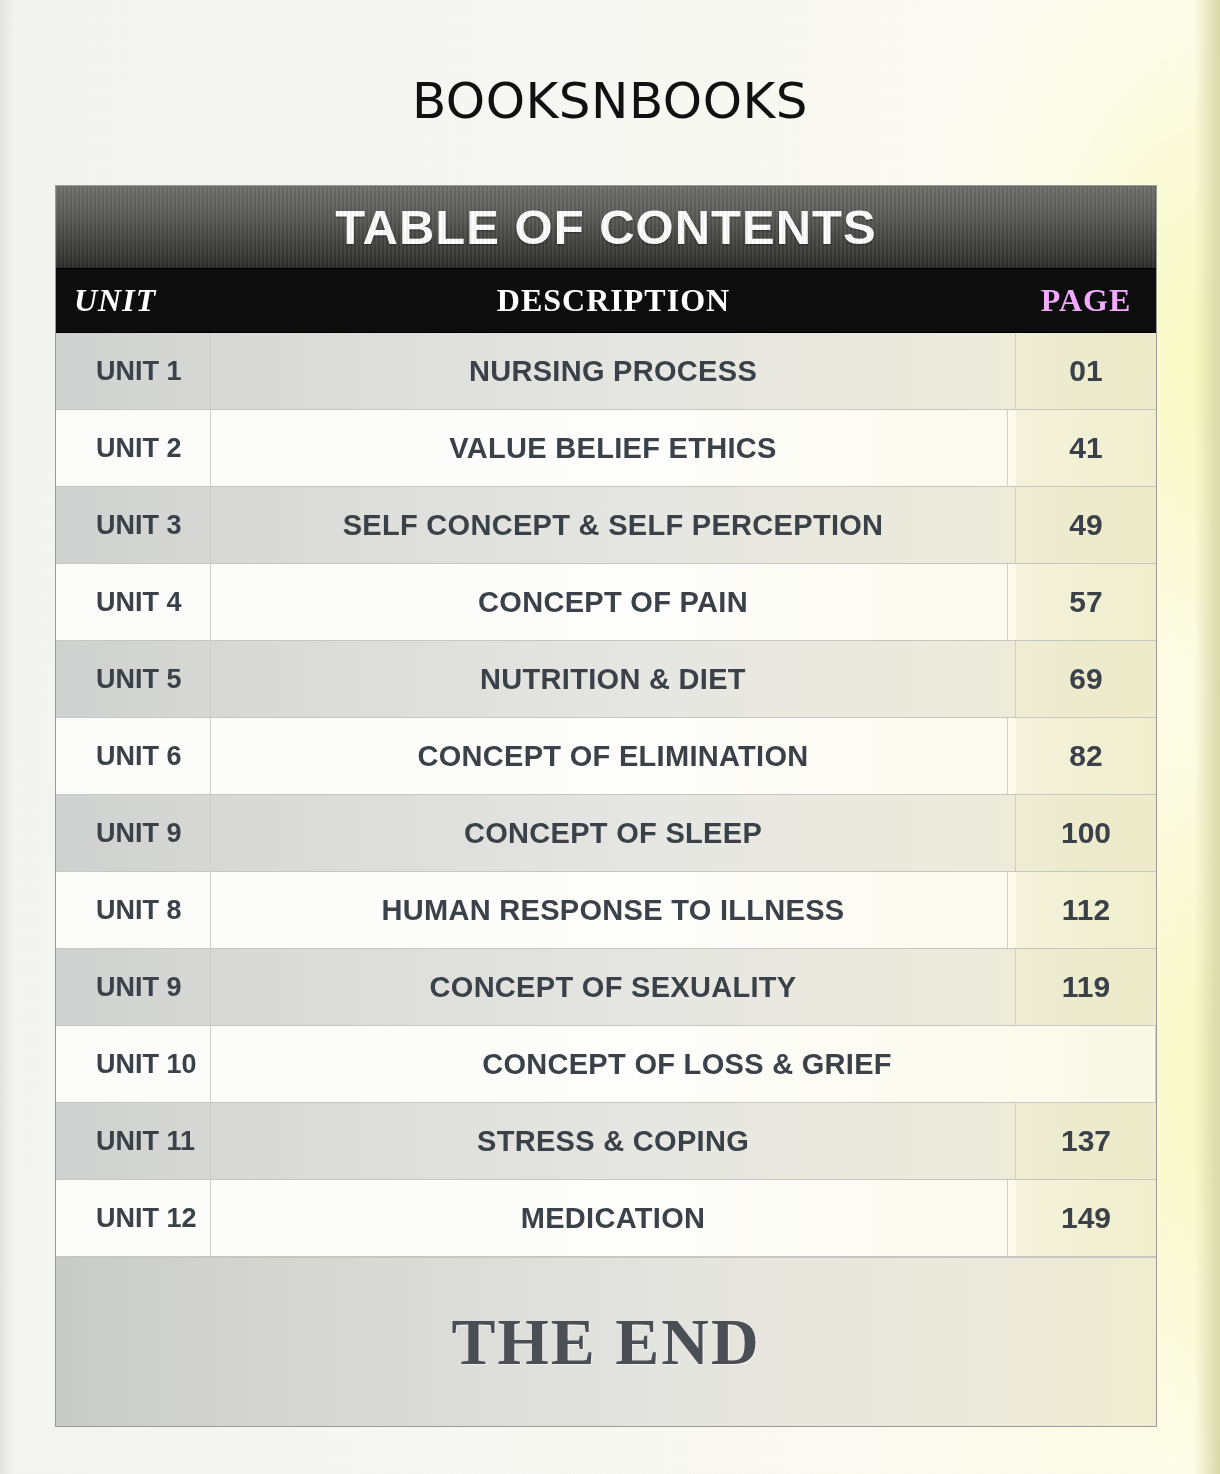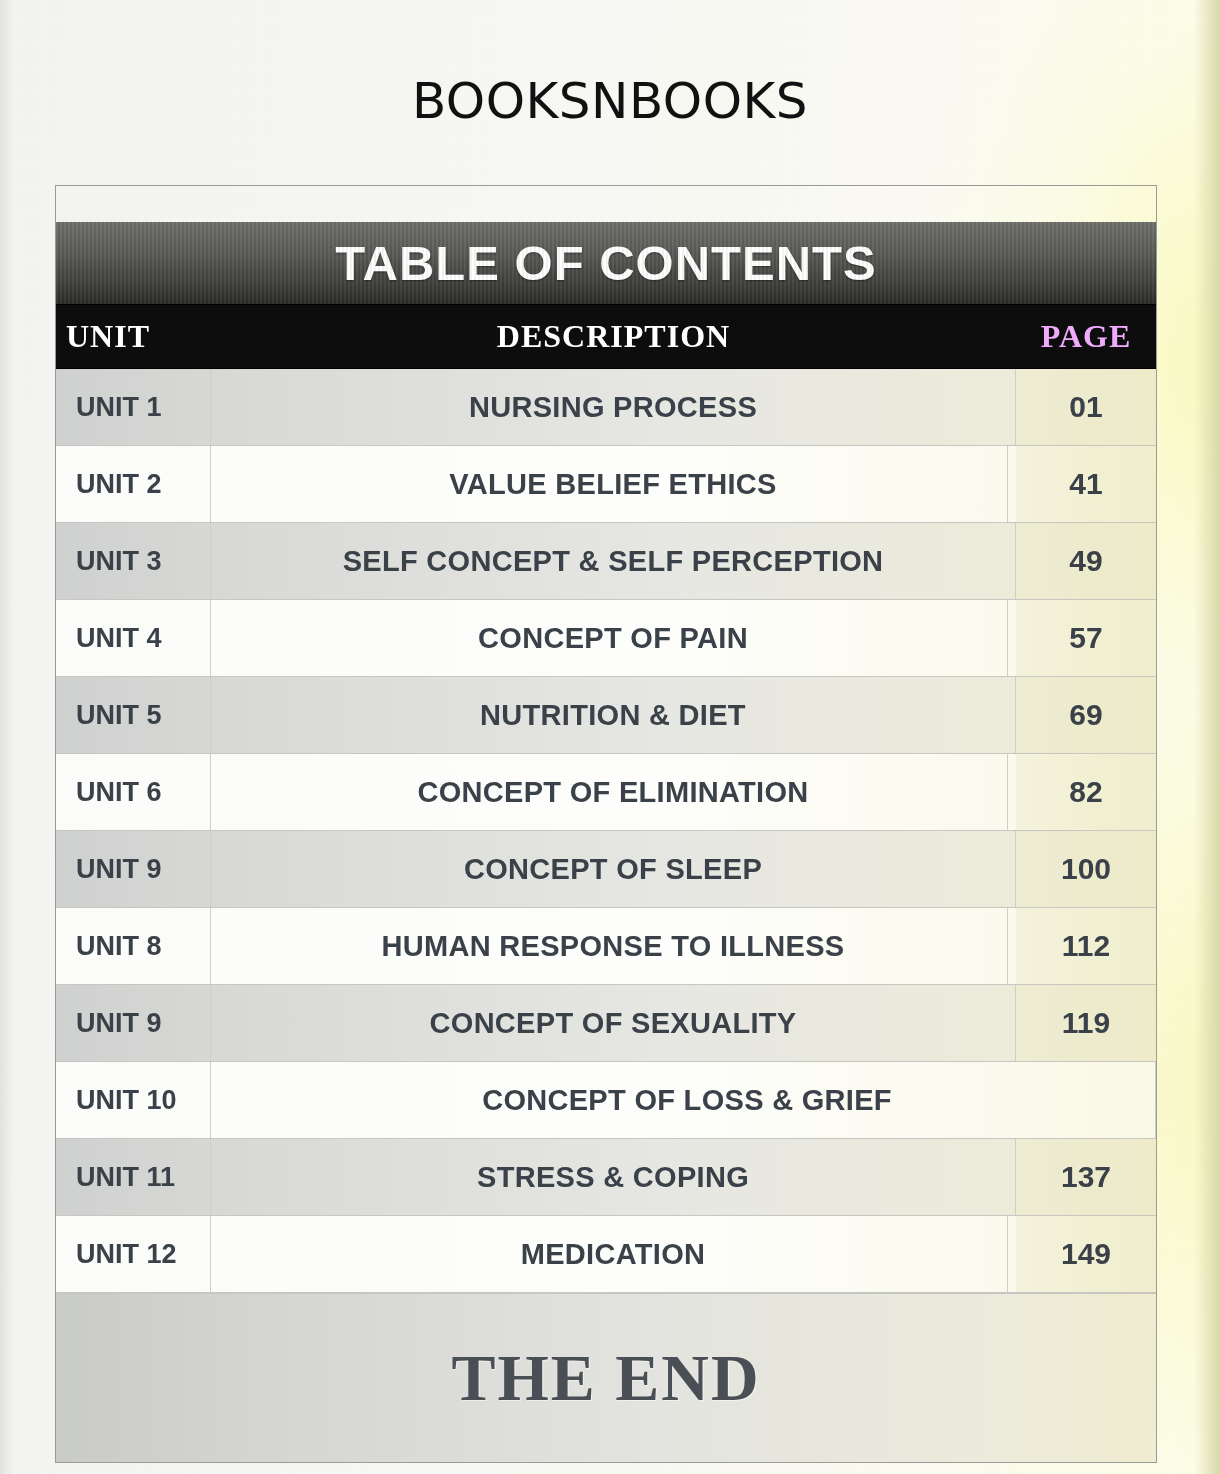--- a/index.html
+++ b/index.html
@@ -63,21 +63,20 @@
     font-size: 49px;
     font-weight: 700;
     letter-spacing: 1px;
     display: flex;
     align-items: center;
     justify-content: center;
     font-family: "Liberation Sans", sans-serif;
     text-shadow: 0 1px 2px rgba(0,0,0,0.45);
     position: relative;
     overflow: hidden;
-    margin-top: 36px;
   }
   .toc-title::after {
     content: "";
     position: absolute;
     inset: 0;
     background: repeating-linear-gradient(90deg, rgba(255,255,255,0.05) 0 2px, rgba(0,0,0,0.05) 2px 4px);
     pointer-events: none;
   }
 
   .head-row {
@@ -90,39 +89,39 @@
     border-bottom: 1px solid #000;
   }
   .head-row .c-unit,
   .head-row .c-desc,
   .head-row .c-page {
     font-family: "Liberation Serif", serif;
     font-weight: 700;
     font-size: 32px;
     letter-spacing: 1px;
   }
-  .head-row .c-unit { padding-left: 10px; text-align: left; }
+  .head-row .c-unit { padding-left: 18px; text-align: left; font-style: italic; }
   .head-row .c-page { color: #f0abfc; }
 
   .c-unit  { width: 155px; box-sizing: border-box; }
   .c-desc  { flex: 1; text-align: center; box-sizing: border-box; }
   .c-page  { width: 140px; text-align: center; box-sizing: border-box; }
 
   .row {
     display: flex;
     height: 76px;
     align-items: center;
     color: #3b4148;
     font-weight: 700;
     font-size: 29px;
     border-bottom: 1px solid #c7c7c2;
     position: relative;
   }
   .row .c-unit {
-    padding-left: 20px;
+    padding-left: 40px;
     font-size: 27px;
     border-right: 1px solid #cfcfca;
     height: 100%;
     display: flex;
     align-items: center;
   }
   .row .c-desc {
     height: 100%;
     display: flex;
     align-items: center;

